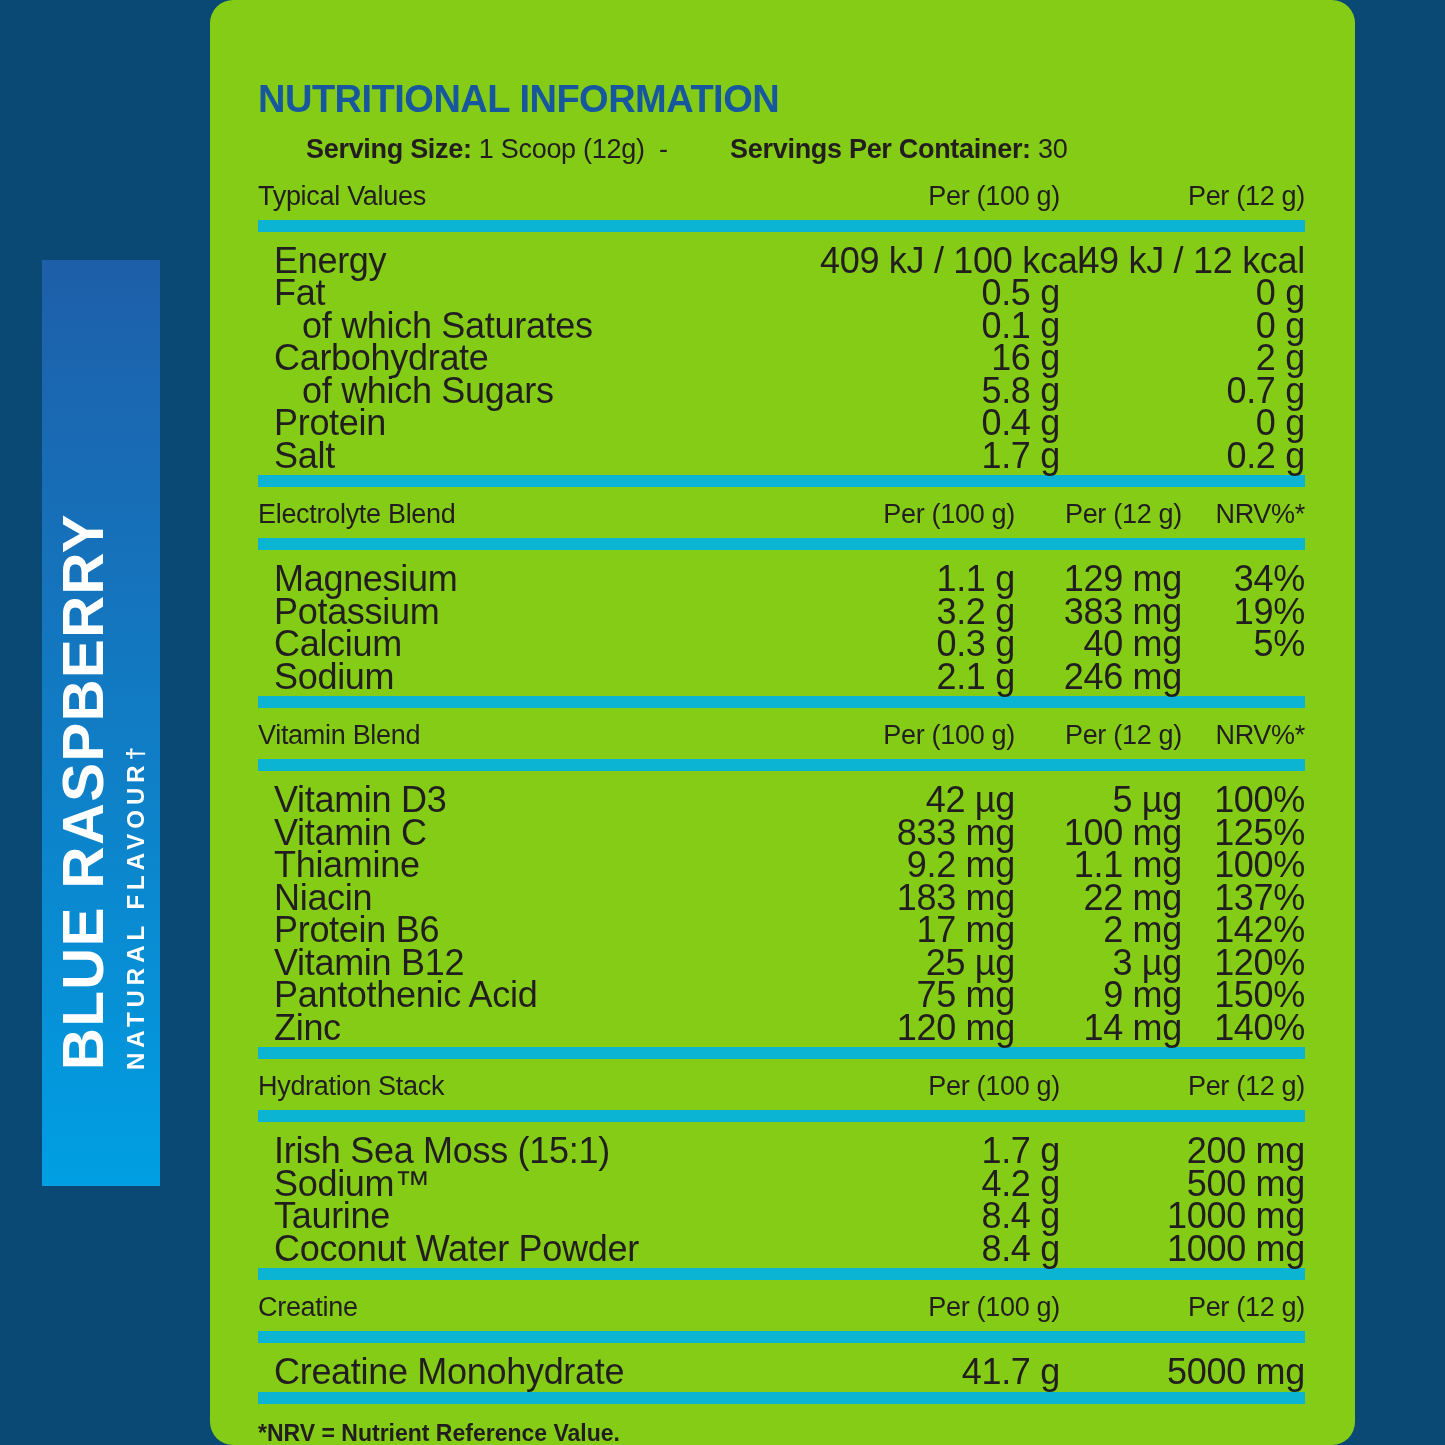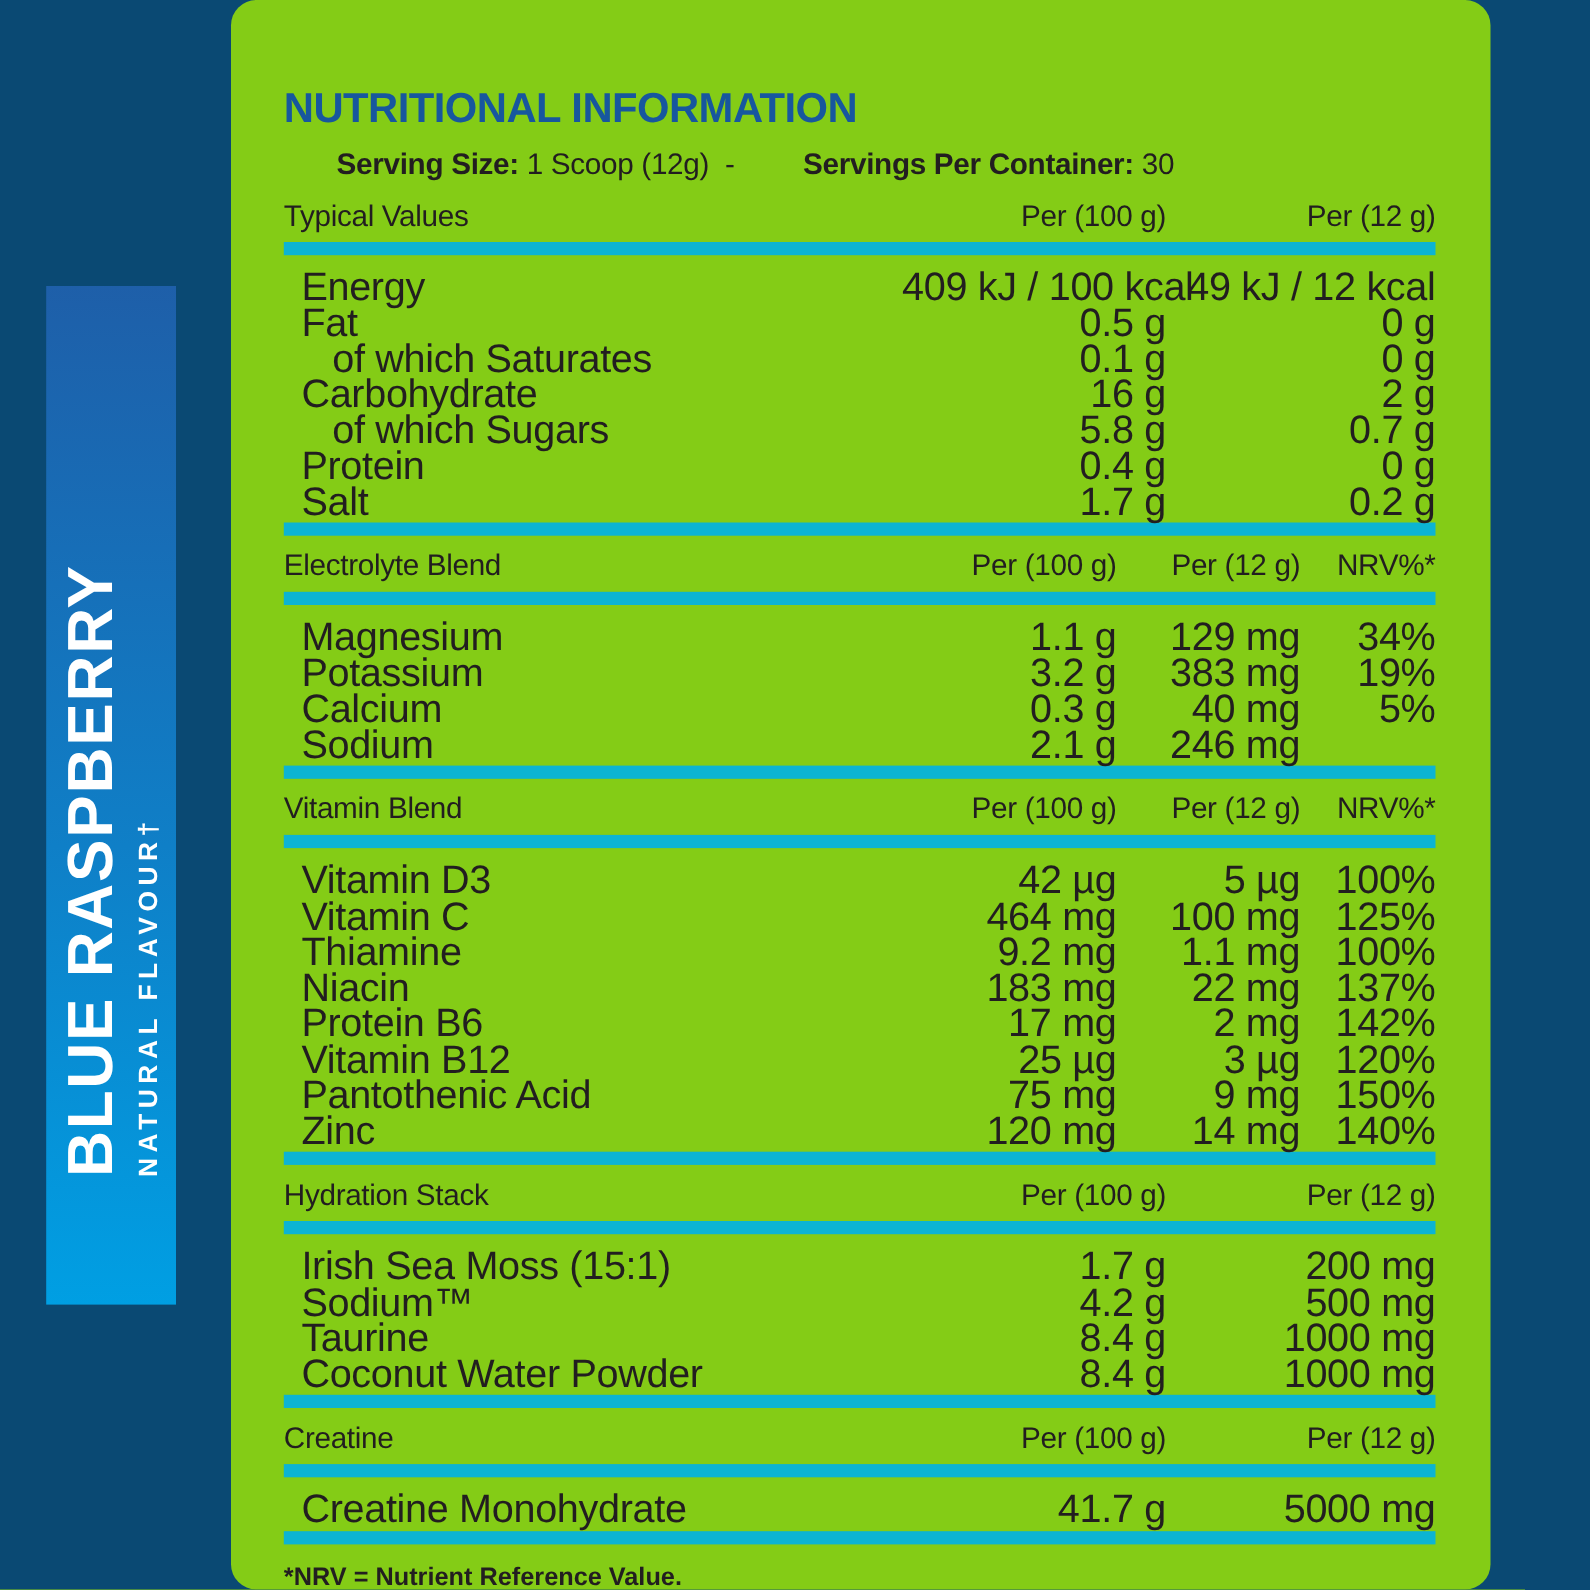--- a/index.html
+++ b/index.html
@@ -148,21 +148,21 @@
           <div class="nt-bar"></div>
           <div class="nt-rows">
             <div class="nt-row g3">
               <div class="lbl">Vitamin D3</div>
               <div class="val">42 µg</div>
               <div class="val">5 µg</div>
               <div class="val">100%</div>
             </div>
             <div class="nt-row g3">
               <div class="lbl">Vitamin C</div>
-              <div class="val">464 mg</div>
+              <div class="val">833 mg</div>
               <div class="val">100 mg</div>
               <div class="val">125%</div>
             </div>
             <div class="nt-row g3">
               <div class="lbl">Thiamine</div>
               <div class="val">9.2 mg</div>
               <div class="val">1.1 mg</div>
               <div class="val">100%</div>
             </div>
             <div class="nt-row g3">

